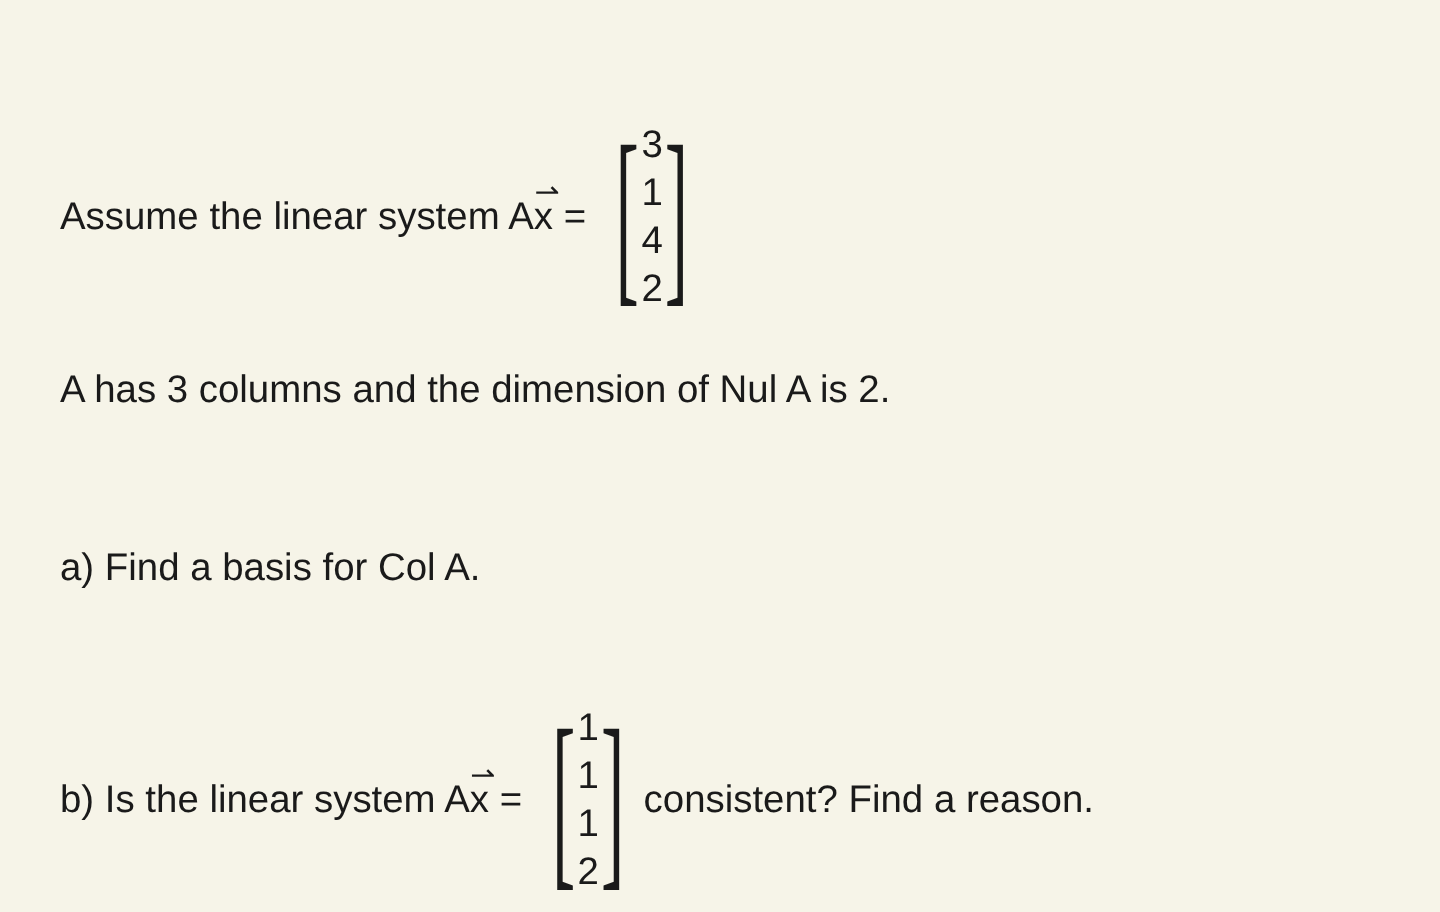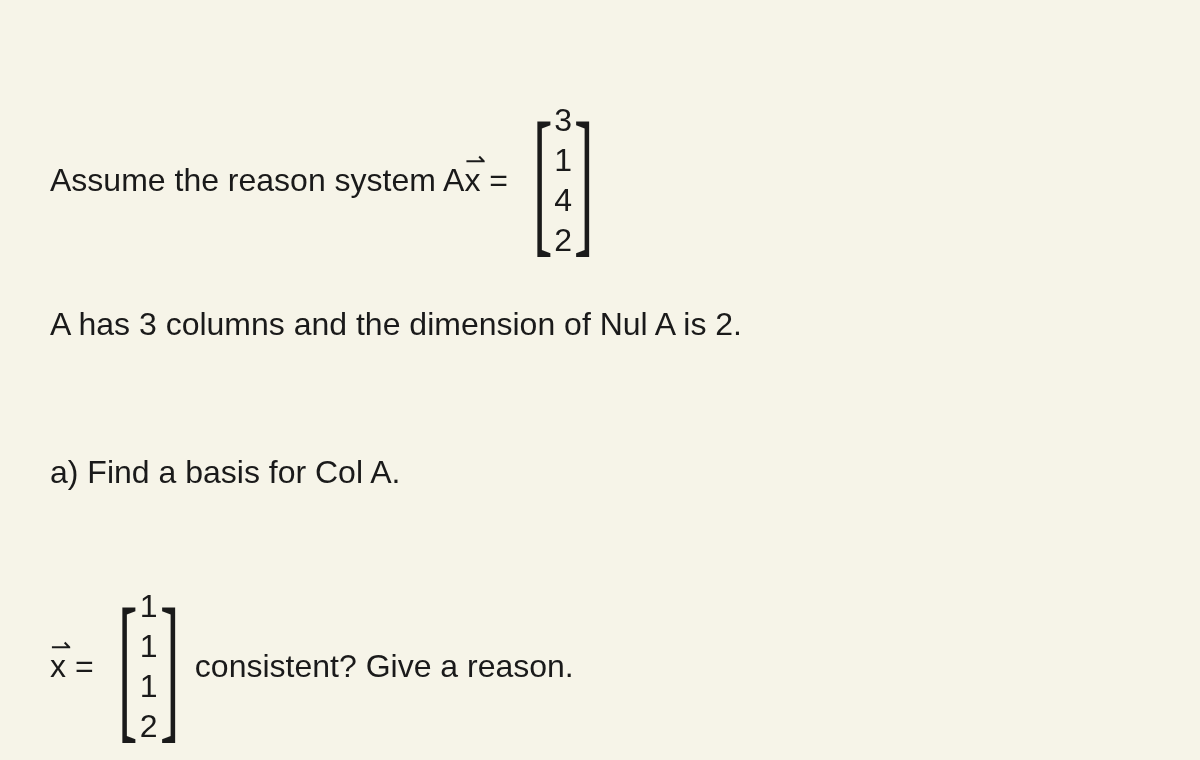--- a/index.html
+++ b/index.html
@@ -68,21 +68,21 @@
       height: 40px;
       display: flex;
       align-items: center;
       justify-content: center;
     }
   </style>
 </head>
 <body>
 
 <div class="line line-preamble">
-  <span>Assume the reason system A</span>
+  <span>Assume the linear system A</span>
   <span class="vec-x">
     <span class="vec-arrow">⇀</span>
     <span>x</span>
   </span>
   <span style="white-space: pre;"> = </span>
   <span class="col-vector">
     <span class="bracket">[</span>
     <span class="vector-entries">
       <span>3</span>
       <span>1</span>
@@ -95,29 +95,30 @@
 
 <div class="line line-conditions">
   <span>A has 3 columns and the dimension of Nul A is 2.</span>
 </div>
 
 <div class="line line-part-a">
   <span>a) Find a basis for Col A.</span>
 </div>
 
 <div class="line">
+  <span>b) Is the linear system A</span>
   <span class="vec-x">
     <span class="vec-arrow">⇀</span>
     <span>x</span>
   </span>
   <span style="white-space: pre;"> = </span>
   <span class="col-vector">
     <span class="bracket">[</span>
     <span class="vector-entries">
       <span>1</span>
       <span>1</span>
       <span>1</span>
       <span>2</span>
     </span>
     <span class="bracket">]</span>
   </span>
-  <span> consistent? Give a reason.</span>
+  <span> consistent? Find a reason.</span>
 </div>
 
 </body></html>

